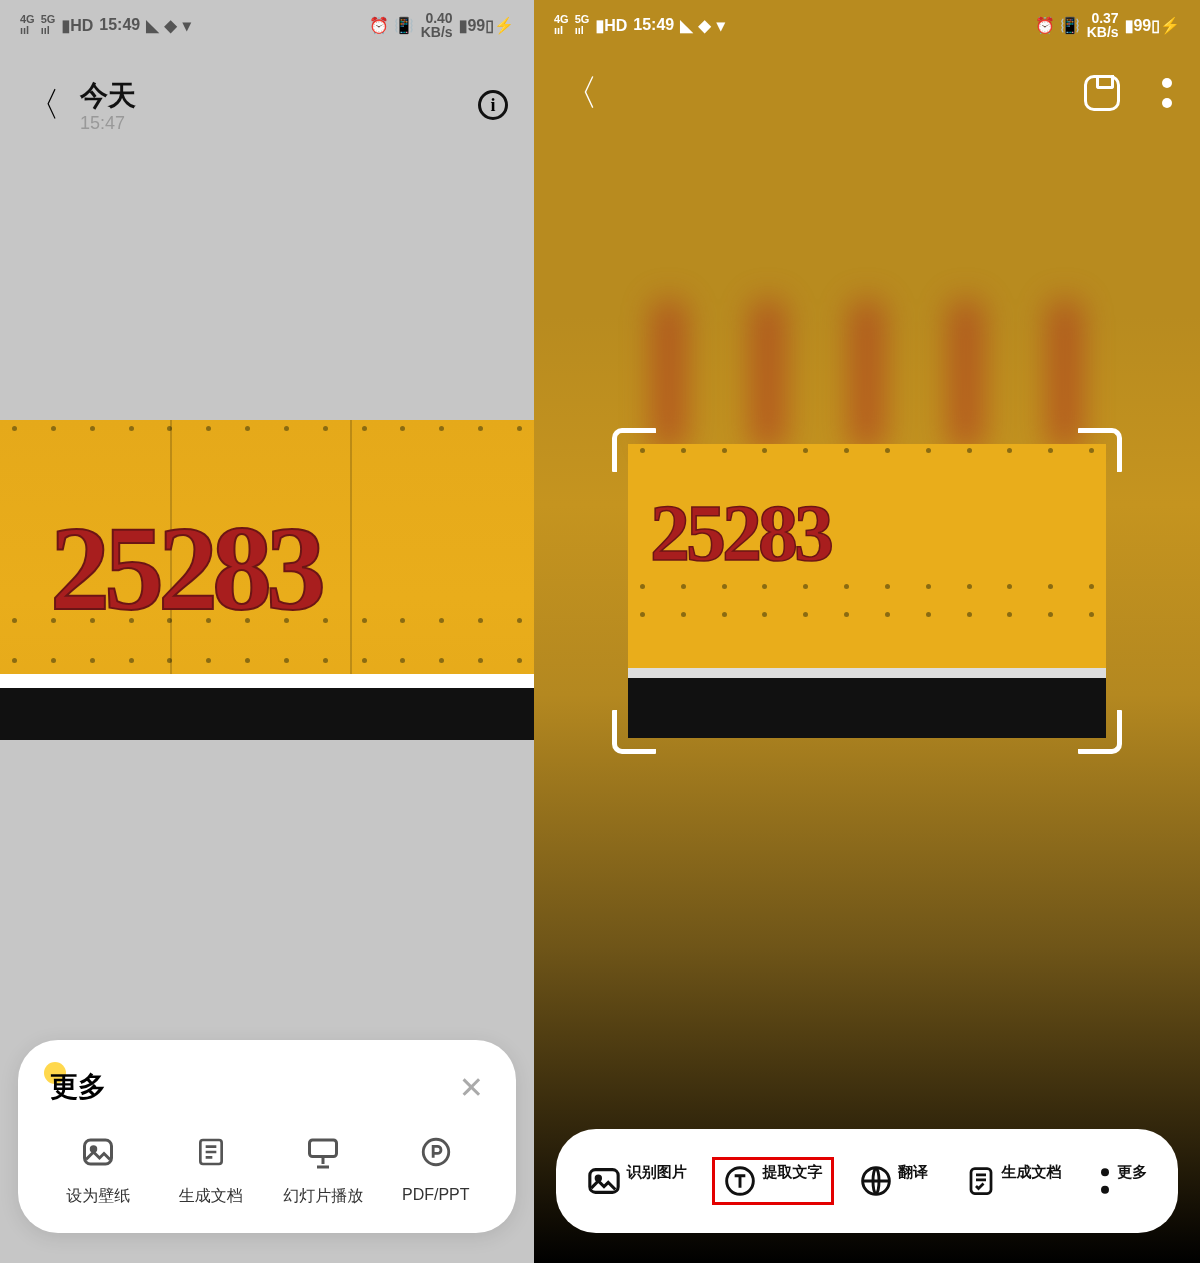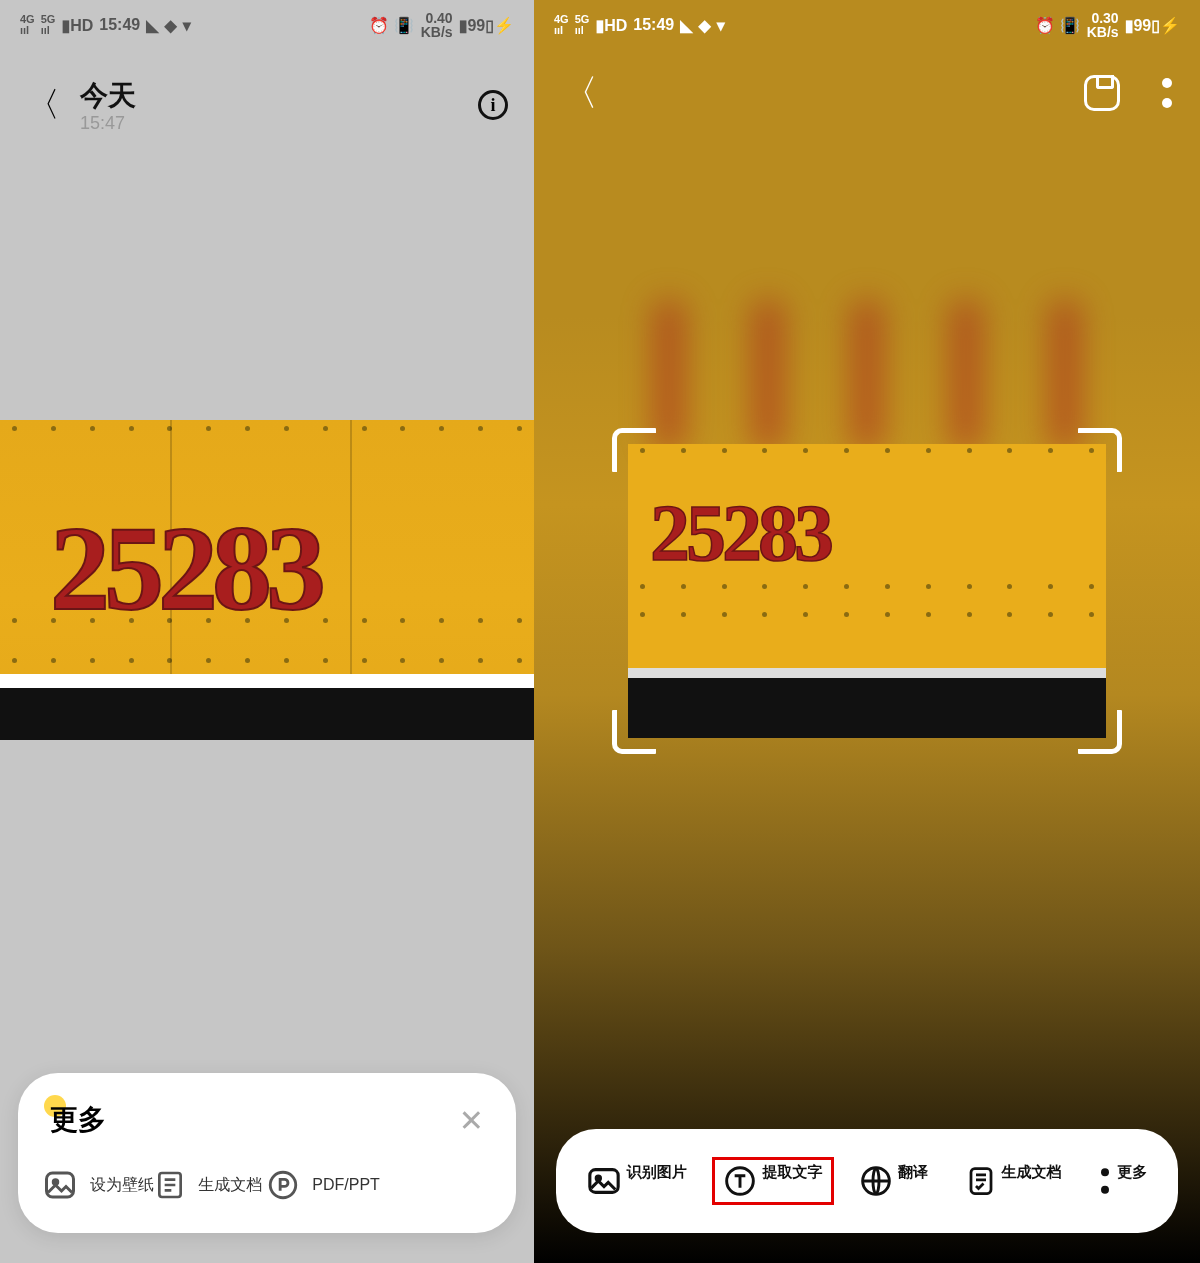--- a/index.html
+++ b/index.html
@@ -33,21 +33,21 @@
   .rivet { width: 5px; height: 5px; border-radius: 50%; background: #8a6b12; }
   .vseam { position: absolute; top: 0; bottom: 66px; width: 2px; background: rgba(0,0,0,0.18); }
   
   .sheet { position: absolute; left: 18px; right: 18px; bottom: 30px; background: #fff; border-radius: 40px; padding: 28px 24px 26px; box-shadow: 0 4px 20px rgba(0,0,0,0.1); }
   .sheet-header { display: flex; align-items: center; justify-content: space-between; margin-bottom: 24px; padding: 0 8px; }
   .sheet-title-wrap { position: relative; }
   .sheet-dot { position: absolute; left: -6px; top: -6px; width: 22px; height: 22px; border-radius: 50%; background: #ffd84d; z-index: 0; }
   .sheet-title { position: relative; font-size: 28px; font-weight: 700; z-index: 1; }
   .sheet-close { color: #aaa; font-size: 30px; font-weight: 300; }
   .grid { display: grid; grid-template-columns: repeat(4, 1fr); row-gap: 28px; }
-  .cell { display: flex; align-items: center; gap: 12px; position: relative; }
+  .cell { display: flex; flex-direction: column; align-items: center; gap: 12px; position: relative; }
   .cell-icon { color: #555; display: flex; align-items: center; justify-content: center; height: 44px; }
   .cell-label { font-size: 16px; color: #333; }
   .red-box { position: absolute; border: 3px solid #e30000; pointer-events: none; }
   .red-box.left { top: -10px; left: 12px; right: 12px; bottom: -6px; }
   
   .right-header { position: absolute; top: 58px; left: 0; right: 0; height: 70px; display: flex; align-items: center; padding: 0 28px; color: #fff; }
   .right-back { font-size: 36px; font-weight: 300; }
   .right-actions { margin-left: auto; display: flex; align-items: center; gap: 42px; }
   .save-icon { width: 36px; height: 36px; border: 3px solid #fff; border-radius: 10px; position: relative; }
   .save-icon::after { content: ""; position: absolute; top: -3px; left: 9px; width: 12px; height: 11px; border: 3px solid #fff; border-top: none; border-radius: 0 0 3px 3px; }
@@ -187,20 +187,29 @@
           <span class="cell-icon">
               <svg width="32" height="36" viewBox="0 0 24 24" fill="none" stroke="currentColor" stroke-width="2">
                 <rect x="4" y="3" width="16" height="18" rx="2"></rect>
                 <path d="M8 8h8M8 12h8M8 16h5"></path>
               </svg>
             </span>
           <span class="cell-label">生成文档</span>
         </div>
         <div class="cell">
           <span class="cell-icon">
+              <svg width="36" height="36" viewBox="0 0 24 24" fill="none" stroke="currentColor" stroke-width="2">
+                <rect x="3" y="4" width="18" height="11" rx="2"></rect>
+                <path d="M12 15v5M8 22h8"></path>
+              </svg>
+            </span>
+          <span class="cell-label">幻灯片播放</span>
+        </div>
+        <div class="cell">
+          <span class="cell-icon">
               <svg width="34" height="34" viewBox="0 0 24 24" fill="none" stroke="currentColor" stroke-width="2">
                 <circle cx="12" cy="12" r="9"></circle>
                 <path d="M10 16V8h3a2.5 2.5 0 010 5h-3"></path>
               </svg>
             </span>
           <span class="cell-label">PDF/PPT</span>
         </div>
       </div>
     </div>
   </div>
@@ -212,21 +221,21 @@
         <div class="sig"><span>5G</span><br>ııl</div>
         <span>▮HD</span>
         <span>15:49</span>
         <span>◣</span>
           <span>◆</span>
           <span>▾</span>
       </div>
       <div class="status-right">
         <span>⏰</span>
         <span>📳</span>
-        <div class="rate"><span>0.30</span><br><span>KB/s</span></div>
+        <div class="rate"><span>0.37</span><br><span>KB/s</span></div>
         <span>▮<span>99</span>▯⚡</span>
       </div>
     </div>
 
     <div class="right-header">
       <span class="right-back">〈</span>
       <div class="right-actions">
         <span class="save-icon"></span>
         <span class="dots-v">
             <span></span>

